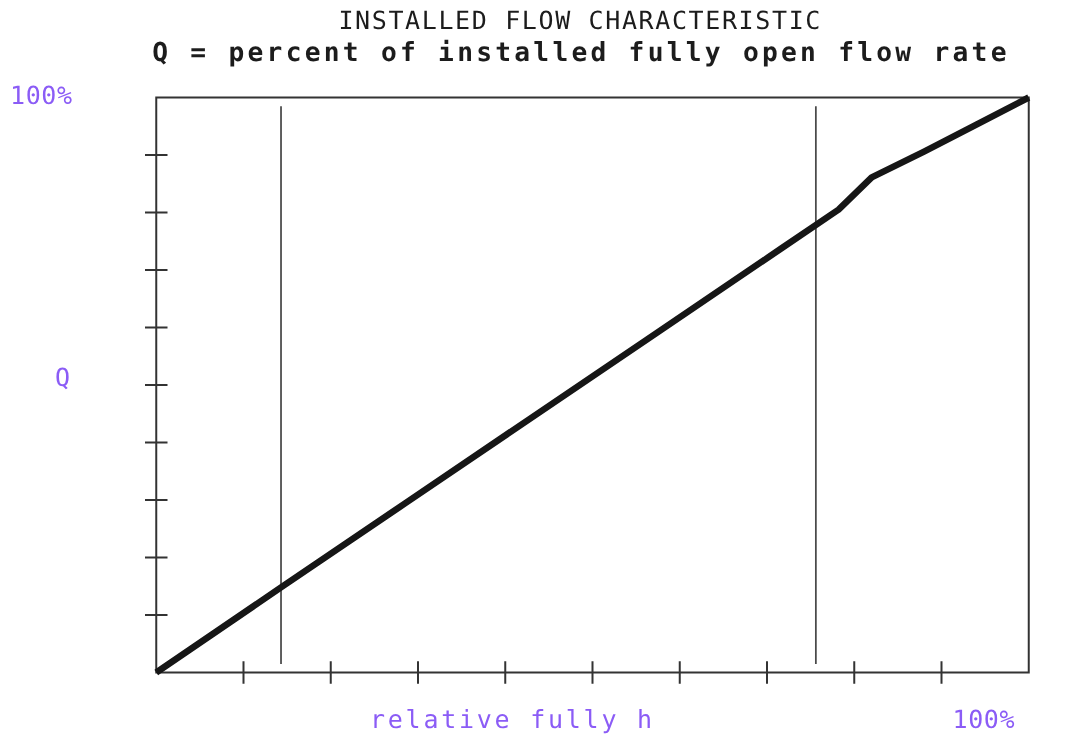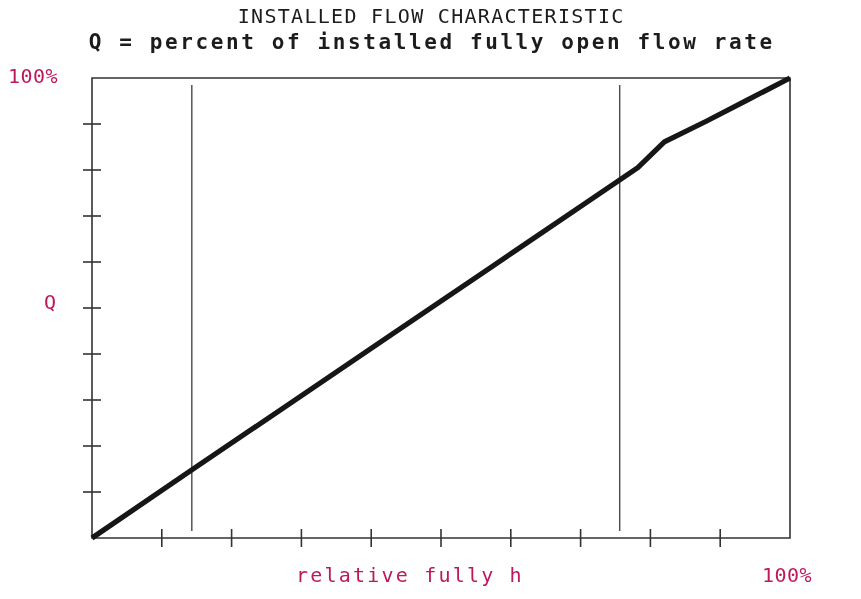--- a/index.html
+++ b/index.html
@@ -14,20 +14,21 @@
     color: #1a1a1a;
     overflow: hidden;
     position: relative;
   }
   #figure {
     position: absolute;
     left: 0;
     top: 0;
     width: 710px;
     height: 599px;
+    padding-left: 33px;
   }
   .title-line {
     position: absolute;
     width: 861px;
     text-align: center;
     font-family: "DejaVu Sans Mono", monospace;
     color: #1c1c1c;
     white-space: pre;
   }
   #title-main {
@@ -39,21 +40,21 @@
   #title-sub {
     top: 30px;
     font-size: 21px;
     letter-spacing: 2.6px;
     text-indent: 2.6px;
     font-weight: bold;
   }
   .axis-text {
     position: absolute;
     font-family: "DejaVu Sans Mono", monospace;
-    color: #be185d;
+    color: #8b5cf6;
     white-space: pre;
   }
   #ylabel-top {
     left: 8px;
     top: 64px;
     font-size: 20px;
     letter-spacing: 0.5px;
   }
   #ylabel-q {
     left: 44px;

